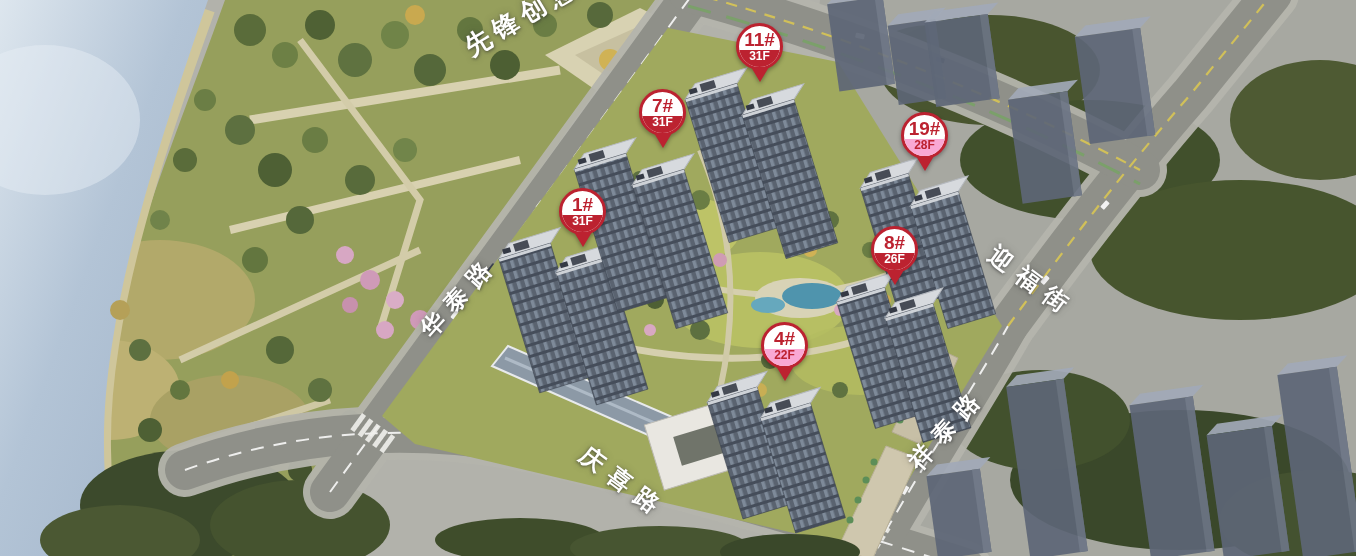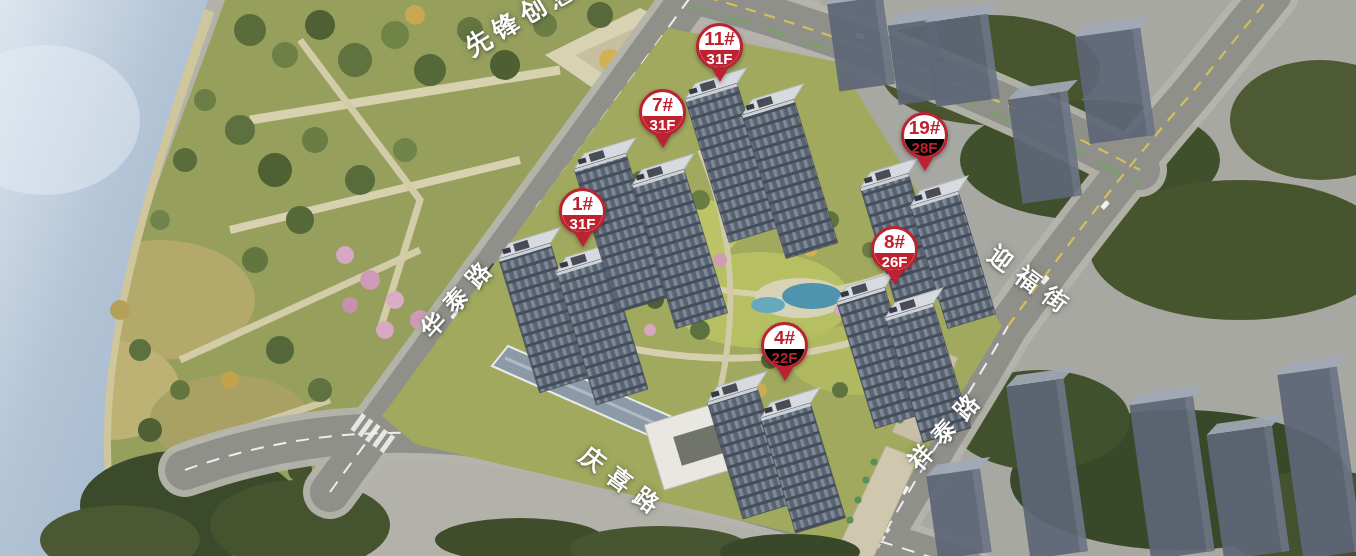--- a/index.html
+++ b/index.html
@@ -31,24 +31,24 @@
     width:47px;height:47px;border-radius:50%;
     background:#fff;border:3px solid #bc2230;box-sizing:border-box;
     overflow:hidden;display:flex;flex-direction:column;
   }
   .pin-id{
     flex:1.35;display:flex;align-items:center;justify-content:center;
     color:#bc2230;font-weight:bold;font-size:19px;line-height:1;padding-top:2px;
   }
   .pin-floor{
     flex:1;display:flex;align-items:flex-start;justify-content:center;
-    font-weight:bold;font-size:15px;line-height:1.15;
+    font-weight:bold;font-size:12px;line-height:1.15;
   }
   .pin-band .pin-floor{background:#bc2230;color:#ffffff;}
-  .pin-plain .pin-floor{background:#000000;color:#bc2230;}
+  .pin-plain .pin-floor{background:#f9a8d4;color:#bc2230;}
   .pin-tail{
     width:0;height:0;margin-top:-3px;
     border-left:9px solid transparent;border-right:9px solid transparent;
     border-top:15px solid #bc2230;
   }
 </style>
 </head>
 <body>
 
 <svg id="scene" width="1356" height="556" viewBox="0 0 1356 556" xmlns="http://www.w3.org/2000/svg">
@@ -431,21 +431,21 @@
 </div>
 
 <div class="pin pin-band" style="left:639px;top:89px;">
   <div class="pin-circle">
     <div class="pin-id">7#</div>
     <div class="pin-floor">31F</div>
   </div>
   <div class="pin-tail"></div>
 </div>
 
-<div class="pin pin-band" style="left:696px;top:23px;">
+<div class="pin pin-band" style="left:736px;top:23px;">
   <div class="pin-circle">
     <div class="pin-id">11#</div>
     <div class="pin-floor">31F</div>
   </div>
   <div class="pin-tail"></div>
 </div>
 
 <div class="pin pin-plain" style="left:901px;top:112px;">
   <div class="pin-circle">
     <div class="pin-id">19#</div>

